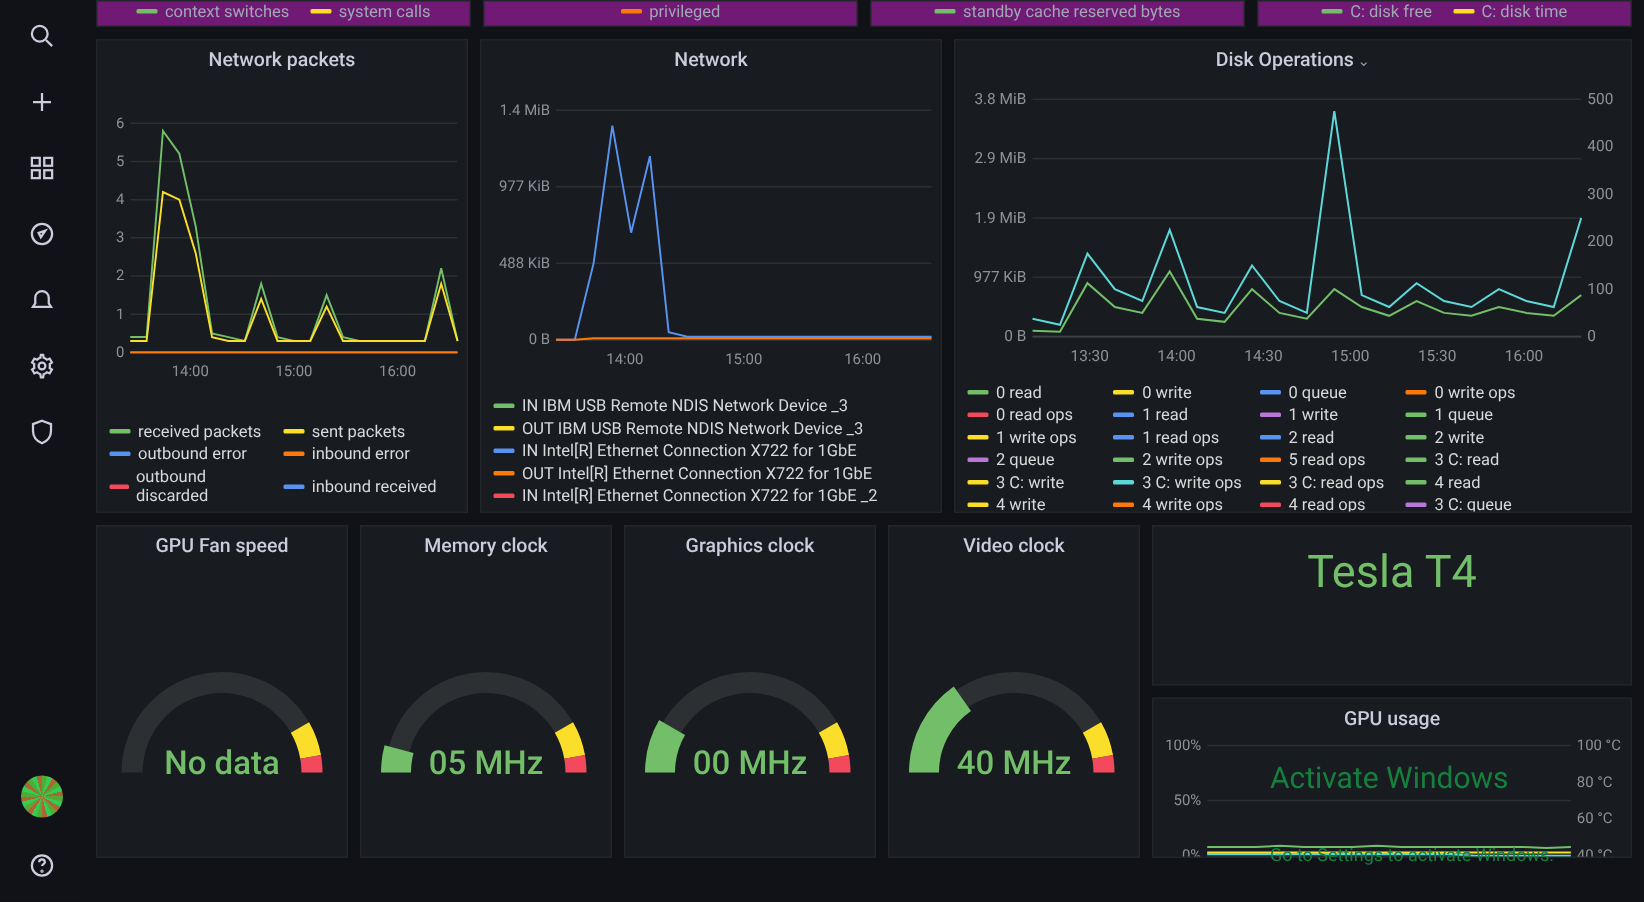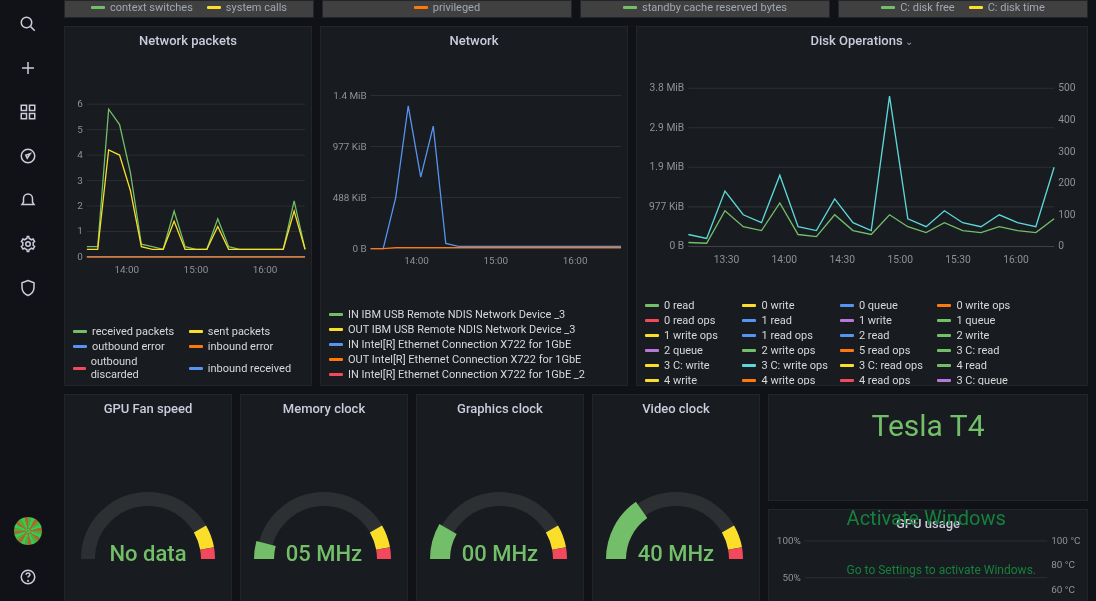--- a/index.html
+++ b/index.html
@@ -15,25 +15,25 @@
 .row { display: flex; gap: 8px; }
 .panel { background: #181b1f; border: 1px solid #22252a; flex: 1; display: flex; flex-direction: column; }
 .panel-title { text-align: center; padding: 6px 0; font-size: 13px; font-weight: 500; color: #ccccdc; }
 .panel-title .hasmenu::after { content: " ⌄"; font-size: 10px; opacity: 0.7;}
 .panel-body { flex: 1; position: relative; }
 .legend-strip { display: flex; gap: 14px; padding: 2px 8px; font-size: 11px; color: #9fa7b3; overflow: hidden; white-space: nowrap;}
 .legend-item { display: inline-flex; align-items: center; gap: 5px; }
 .legend-swatch { width: 14px; height: 3px; border-radius: 1px; }
 
 
-.top-row .panel { height: 18px; overflow: hidden; background: #404040; }
+.top-row .panel { height: 18px; overflow: hidden; background: #701a75; }
 .top-row .legend-strip { justify-content: center; padding-top: 0;}
 
 
-.row-charts .panel { height: 360px; }
+.row-charts .panel { height: 316px; }
 .chart-svg { width: 100%; height: 100%; display: block; }
 .tiny-axis { font-size: 10px; fill: #8e9297; }
 .axis-line { stroke: #3f4244; stroke-width: 1; }
 .grid-line { stroke: #2c3033; stroke-width: 1; }
 .legend-grid { padding: 4px 8px 4px 8px; display: flex; flex-wrap: wrap; gap: 2px 10px; font-size: 11px; overflow: hidden; max-height: 90px;}
 .legend-grid.cols2 .legend-item { width: 46%; }
 .legend-grid.cols4 .legend-item { width: 22%; min-width: 68px;}
 .legend-grid.cols4 { column-gap: 2px;}
 .legend-grid.col1 .legend-item { width: 100%; }
 

